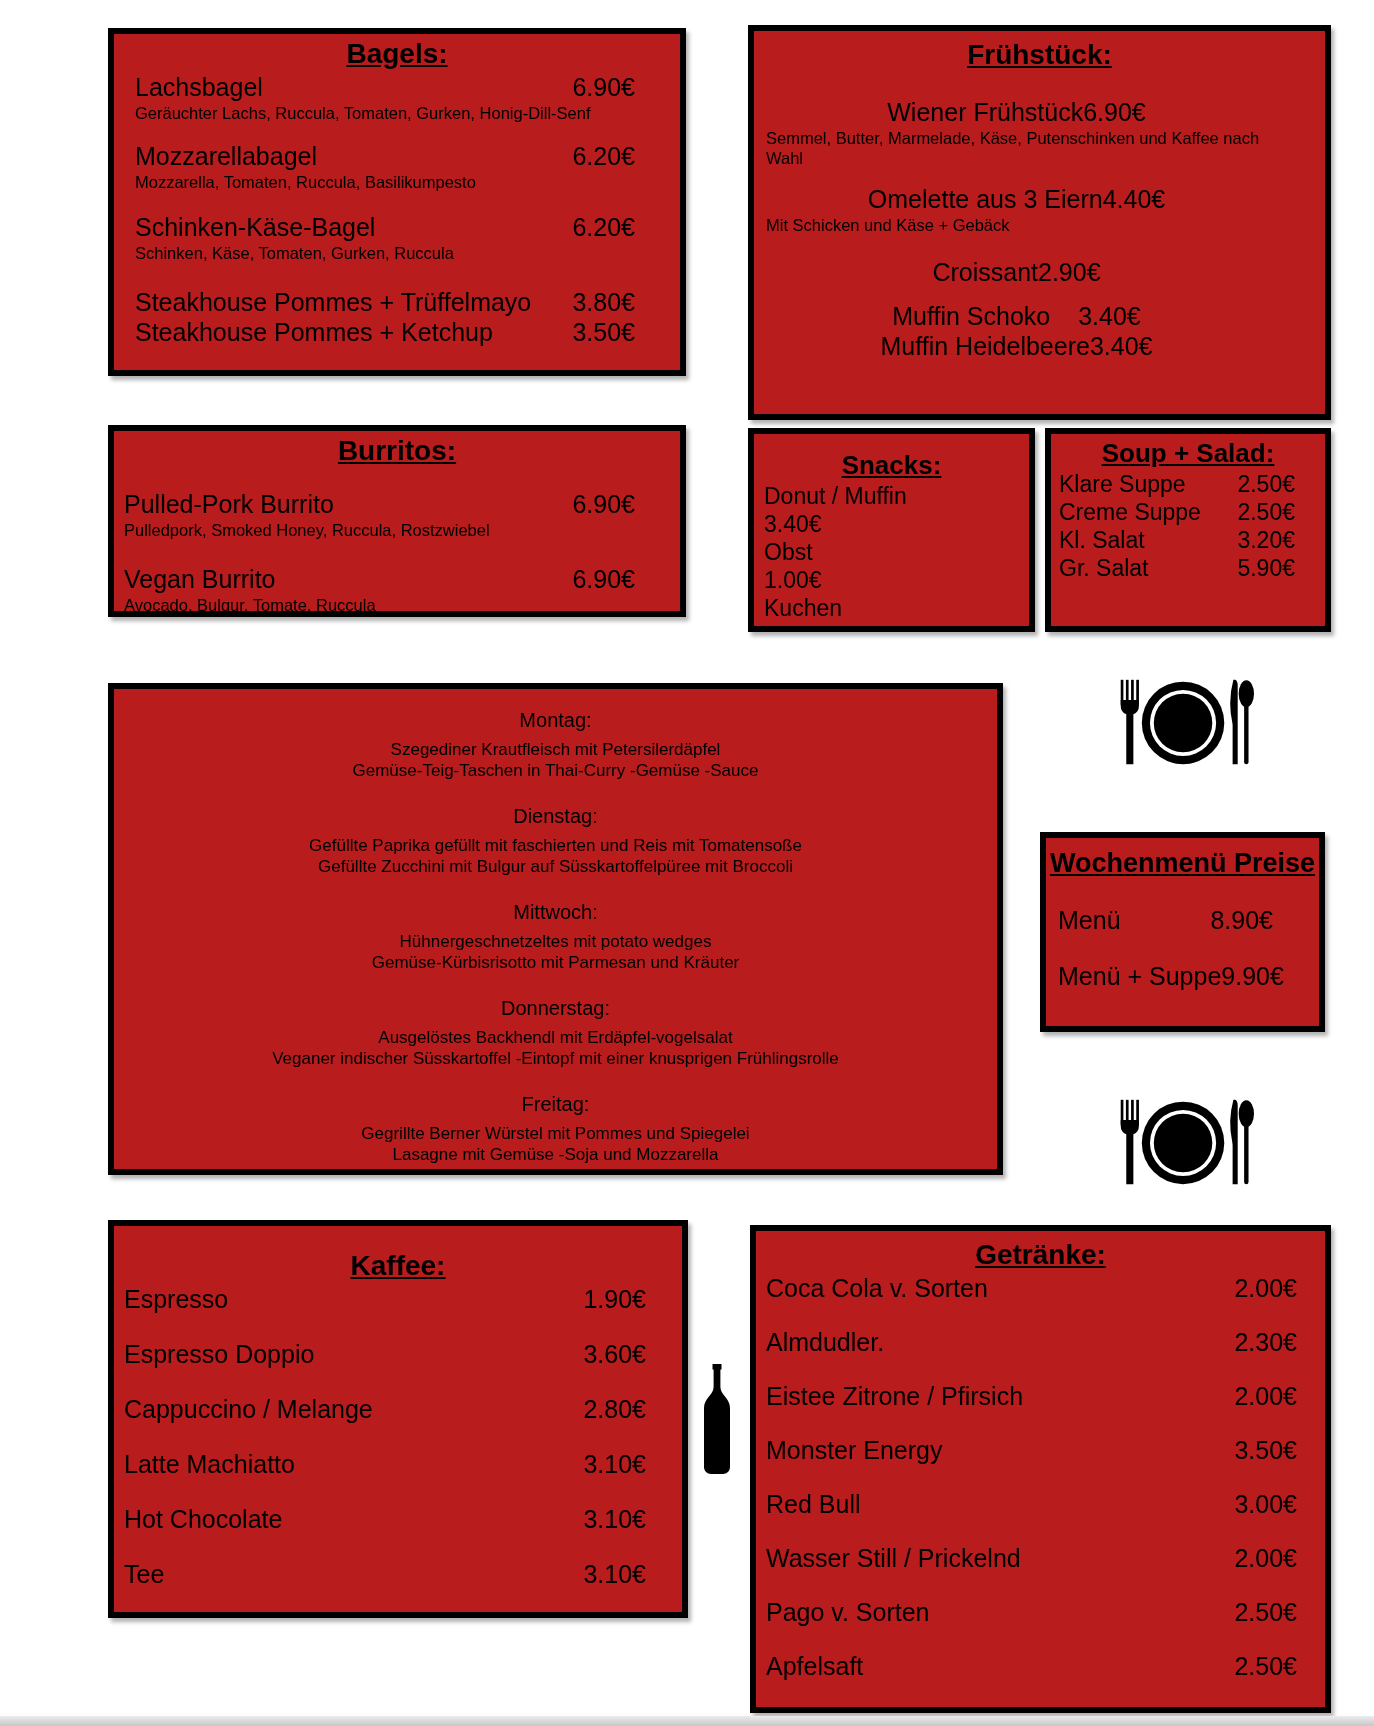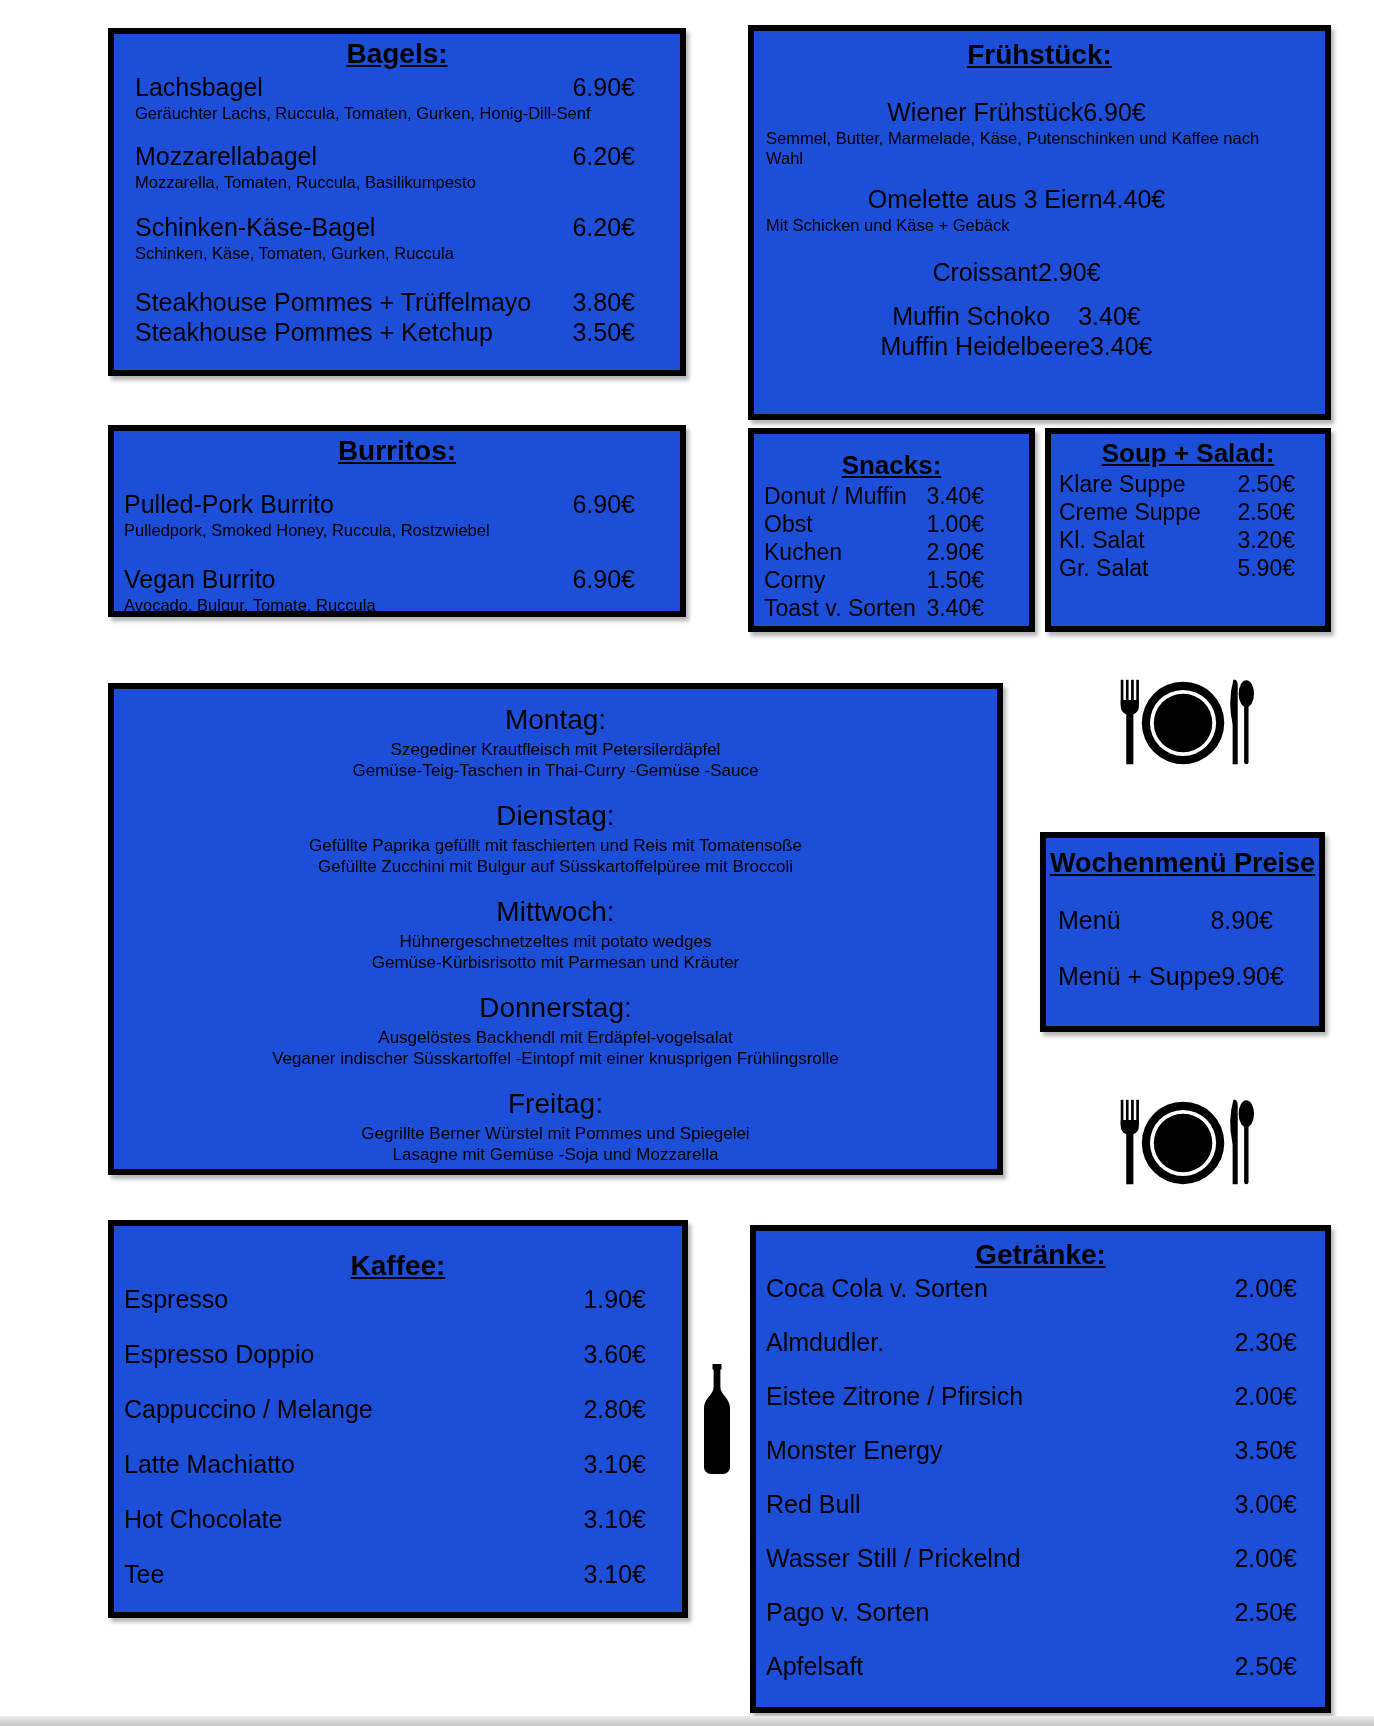--- a/index.html
+++ b/index.html
@@ -1,52 +1,52 @@
 <!DOCTYPE html>
 <html><head>
 <meta charset="utf-8">
 <style>
   html,body { margin:0; padding:0; background:#fff; }
   .page {
     position:relative; width:1374px; height:1726px; background:#ffffff;
     font-family:"Liberation Sans", sans-serif; color:#000; overflow:hidden;
   }
   .box {
-    position:absolute; box-sizing:border-box; background:#1d4ed8;
+    position:absolute; box-sizing:border-box; background:#b91c1c;
     border:6px solid #000; overflow:hidden;
     box-shadow:3px 4px 4px rgba(0,0,0,0.3);
   }
   .box-title { font-size:28px; font-weight:bold; text-align:center; line-height:32px; }
   .box-title span { text-decoration:underline; }
   .mi { display:flex; justify-content:space-between; align-items:baseline;
         font-size:25px; line-height:30px; white-space:nowrap; }
   .mi.sm { font-size:23px; line-height:28px; }
   .desc { font-size:16.5px; line-height:20px; margin-top:1px; white-space:pre-line; }
   .day { text-align:center; }
   .day + .day { margin-top:18px; }
-  .day-title { font-size:28px; line-height:34px; margin-bottom:2px; }
+  .day-title { font-size:20px; line-height:34px; margin-bottom:2px; }
   .day-line { font-size:17px; line-height:21px; }
 
   
   #box-bagels      { left:108px; top:28px;   width:578px; height:348px; padding-top:4px; }
   #box-bagels .mi, #box-bagels .desc { padding-left:21px; }
   #box-bagels .mi  { padding-right:45px; }
 
   #box-fruehstueck { left:748px; top:25px;   width:583px; height:395px; padding-top:8px; }
   #box-fruehstueck .mi, #box-fruehstueck .desc { padding-left:12px;justify-content:center; }
   #box-fruehstueck .mi { padding-right:58px; }
   #box-fruehstueck .desc { padding-right:40px; }
 
   #box-burritos    { left:108px; top:425px;  width:578px; height:192px; padding-top:4px; }
   #box-burritos .mi, #box-burritos .desc { padding-left:10px; }
   #box-burritos .mi { padding-right:45px; }
 
   #box-snacks      { left:748px; top:428px;  width:287px; height:204px; padding-top:16px; }
   #box-snacks .box-title { font-size:26px; line-height:30px; margin-bottom:2px; }
-  #box-snacks .mi  { padding-left:10px; padding-right:45px; }
+  #box-snacks .mi  { padding-left:10px; padding-right:45px;flex-direction:column; }
 
   #box-soup        { left:1045px; top:428px; width:286px; height:204px; padding-top:4px; }
   #box-soup .box-title { font-size:26px; line-height:30px; margin-bottom:2px; }
   #box-soup .mi    { padding-left:8px; padding-right:30px; }
 
   #box-weekly      { left:108px; top:683px;  width:895px; height:492px; padding-top:14px;
                      display:flex; flex-direction:column; align-items:center; }
 
   #box-wochenmenu  { left:1040px; top:832px; width:285px; height:200px; padding-top:10px; }
   #box-wochenmenu .box-title { font-size:27px; line-height:31px; }

